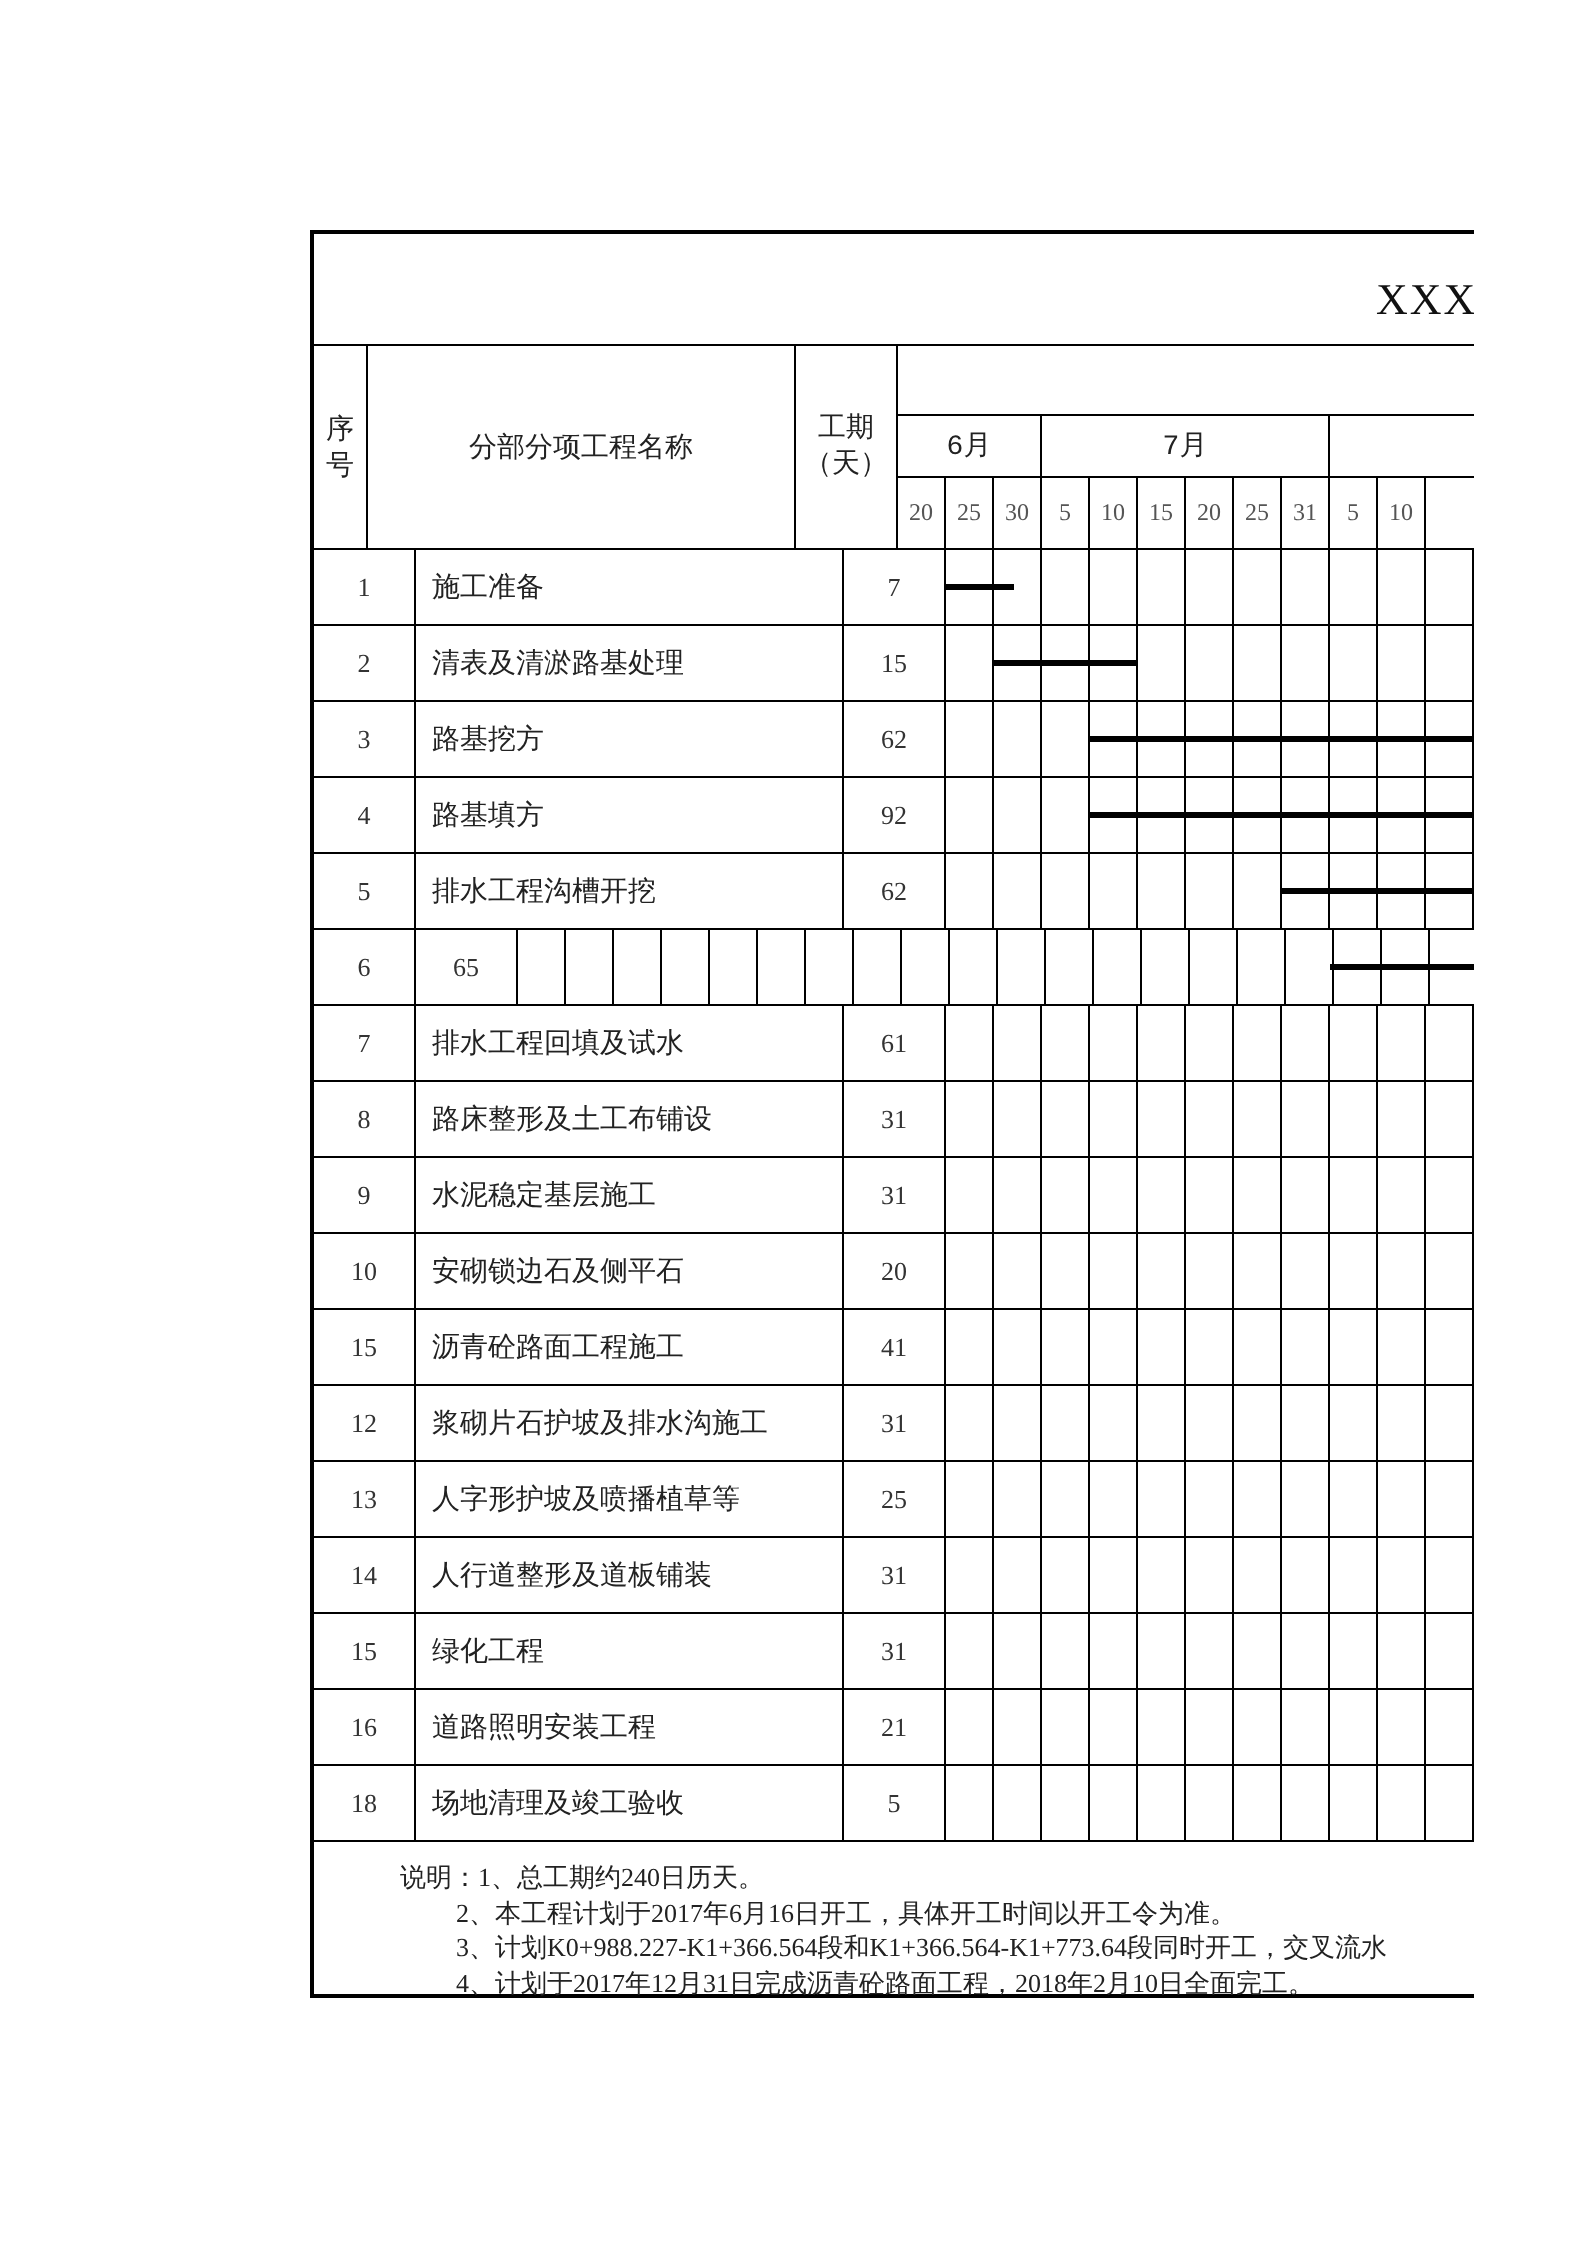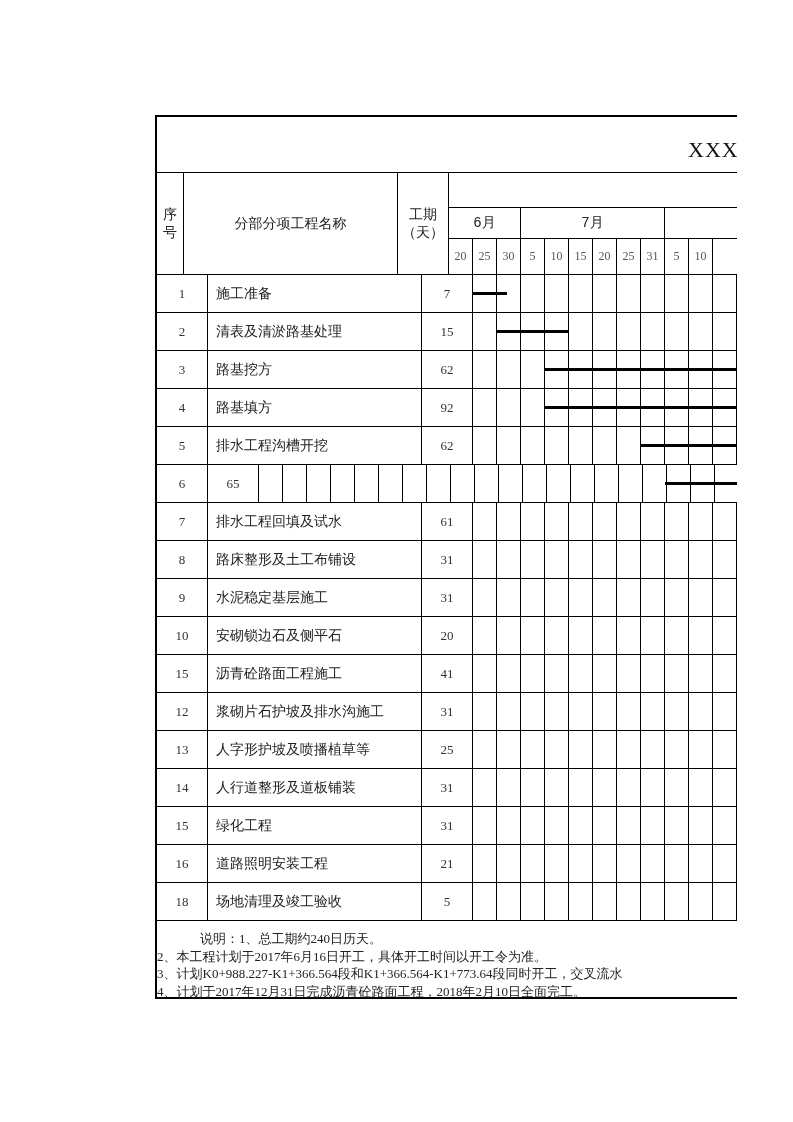--- a/index.html
+++ b/index.html
@@ -47,21 +47,21 @@
   .c.no{width:51px;justify-content:center;font-size:13px;color:#333;}
   .c.name{width:214px;padding-left:8px;}
   .c.dur{width:51px;justify-content:center;font-size:13px;color:#333;}
   .c.chart{flex:1;border-right:none;
     background-image:repeating-linear-gradient(90deg,transparent 0 23px,#000 23px 24px);
   }
   
   .bar{position:absolute;height:3px;background:#000;}
   
   .notes{height:76px;box-sizing:border-box;padding-top:9px;font-size:13px;color:#222;line-height:17.5px;}
-  .note{white-space:nowrap;}
+  .note{margin-left:71px;white-space:nowrap;}
   .note.first{margin-left:43px;}
 </style>
 </head>
 <body>
 
 <div class="table-clip">
   <div class="sched">
 
     <div class="title-row">
       <div class="title">XXX道</div>

